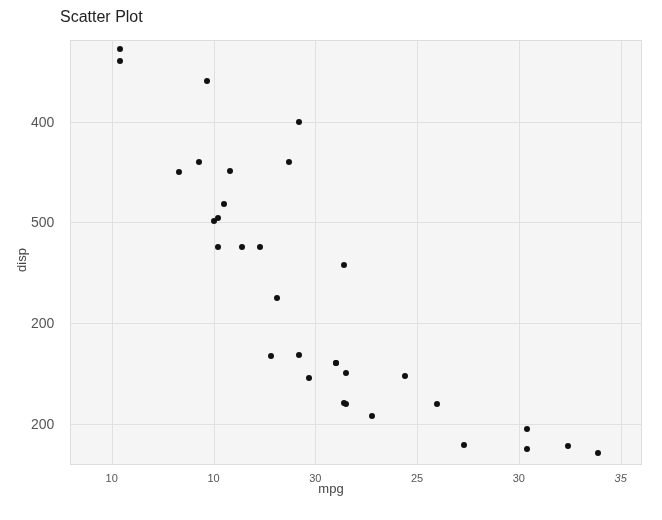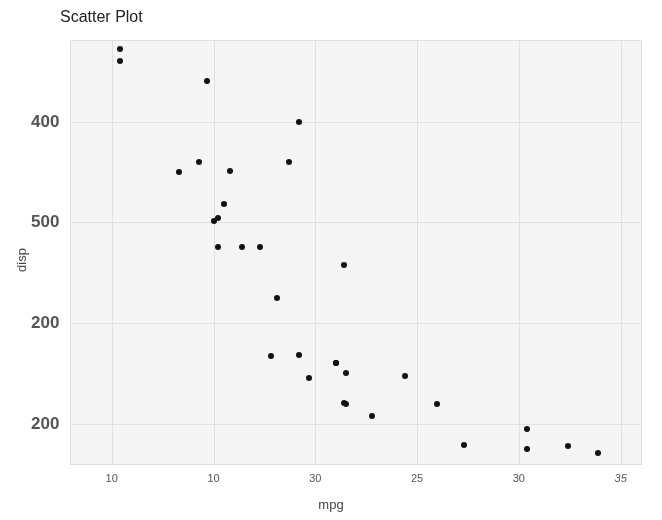--- a/index.html
+++ b/index.html
@@ -37,34 +37,33 @@
       position: absolute;
       left: 10px;
       top: 50%;
       transform: translateY(-50%) rotate(-90deg);
       font-size: 13px;
       color: #444;
       white-space: nowrap;
     }
     .x-axis-label {
       position: absolute;
-      bottom: 8px;
+      bottom: 24px;
       left: 50%;
       transform: translateX(-50%);
       font-size: 13px;
       color: #444;
     }
     
     .y-tick {
       position: absolute;
       left: -40px;
-      font-size: 17px;
+      font-size: 14px;
       color: #555;
       white-space: nowrap;
-      font-weight: bold;
     }
     .y-gridline {
       position: absolute;
       left: 0;
       right: 0;
       border-top: 1px solid #e0e0e0;
     }
     
     .x-tick {
       position: absolute;

